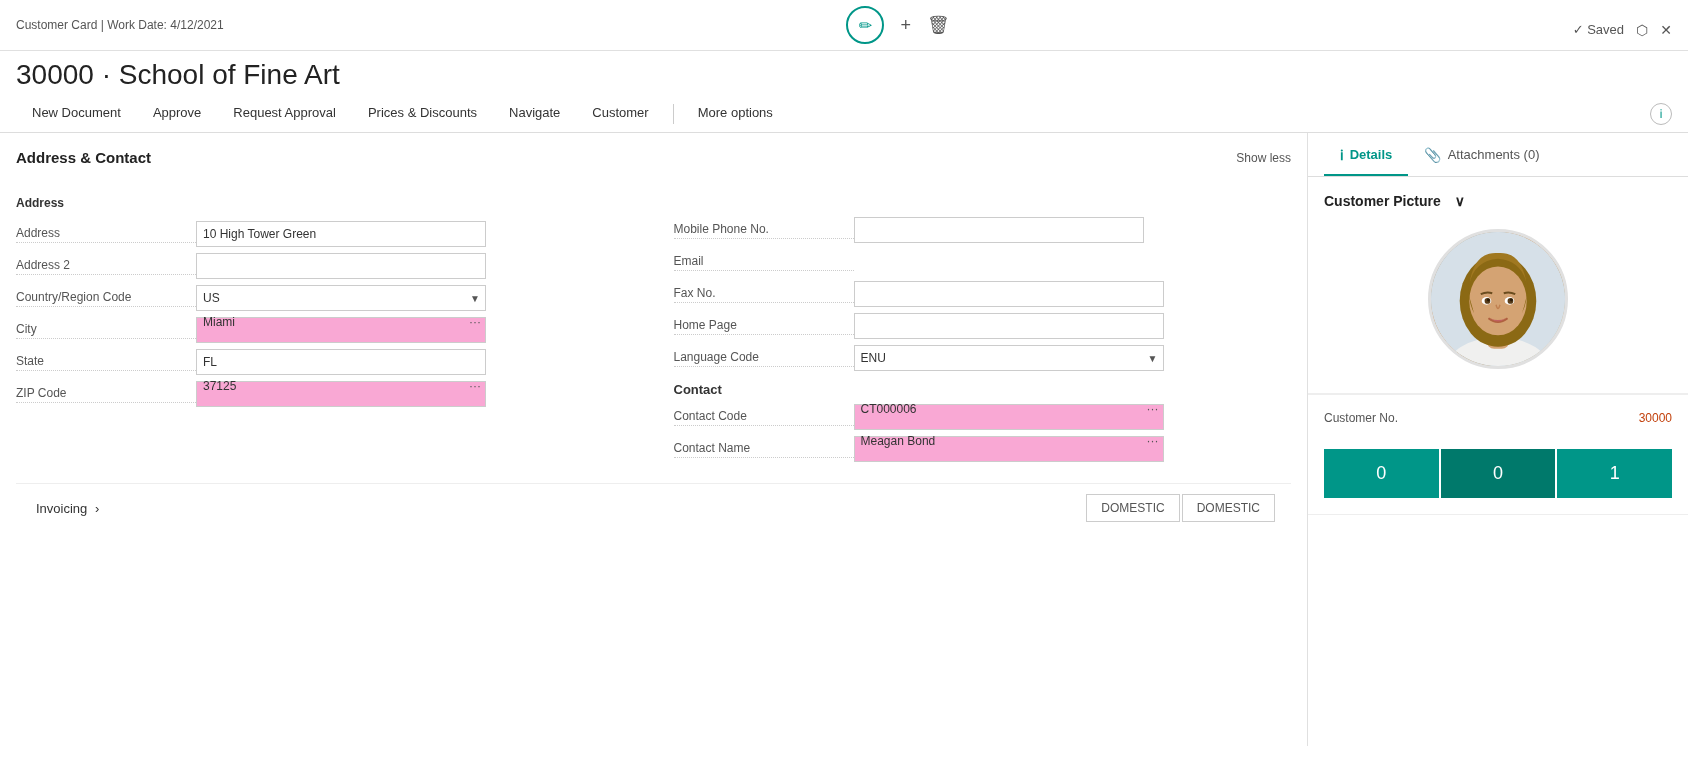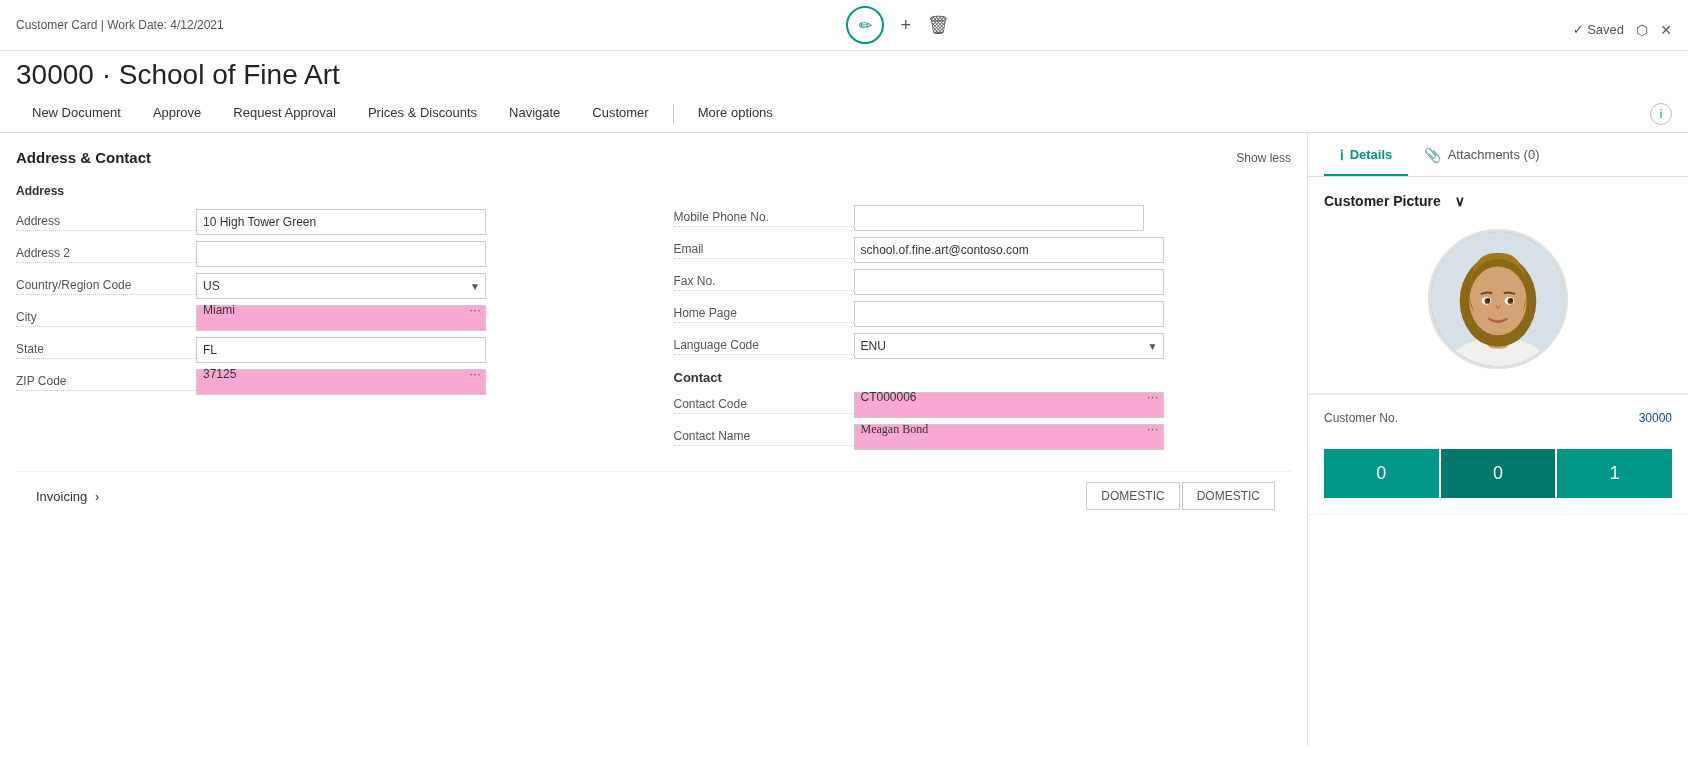--- a/index.html
+++ b/index.html
@@ -51,21 +51,21 @@
 
     
     .content-area {
       flex: 1; overflow-y: auto; padding: 16px;
       border-right: 1px solid #e0e0e0;
     }
 
     
     .section-header {
       display: flex; justify-content: space-between; align-items: center;
-      margin-bottom: 14px;
+      margin-bottom: 26px;
     }
     .section-title { font-size: 15px; font-weight: 600; color: #222; }
     .show-less-link { font-size: 12px; color: #555; cursor: pointer; }
     .form-group-label { font-size: 12px; font-weight: 600; color: #333; margin-bottom: 10px; margin-top: 4px; }
     .form-row {
       display: flex; align-items: center; margin-bottom: 4px; min-height: 28px;
     }
     .form-label {
       width: 180px; font-size: 12px; color: #555; flex-shrink: 0;
       border-bottom: 1px dotted #ccc; padding-bottom: 2px;
@@ -158,21 +158,21 @@
       background: linear-gradient(135deg, #b8cdd8 0%, #d4a574 40%, #c8b89a 70%, #e8e0d0 100%);
       display: flex; align-items: center; justify-content: center;
     }
     
     .avatar-svg { width: 100%; height: 100%; }
 
     
     .sales-history-title { font-size: 14px; font-weight: 600; color: #222; margin-bottom: 12px; }
     .sales-row { display: flex; justify-content: space-between; align-items: center; margin-bottom: 24px; }
     .sales-label { font-size: 12px; color: #555; }
-    .sales-value { font-size: 12px; color: #0c4a6e; font-weight: 500; cursor: pointer; }
+    .sales-value { font-size: 12px; color: #c2410c; font-weight: 500; cursor: pointer; }
     .sales-cards { display: flex; gap: 2px; margin-top: 8px; }
     .sales-card {
       flex: 1; background: #009688; color: #fff; padding: 14px 8px;
       display: flex; align-items: center; justify-content: center;
       font-size: 18px; font-weight: 300;
     }
     .sales-card.mid { background: #00796b; }
 
     
     hr.divider { border: none; border-top: 1px solid #eee; margin: 0; }
@@ -271,21 +271,20 @@
       <div class="form-col">
         <div style="height:24px;"></div>
 
         <div class="form-row">
           <span class="form-label">Mobile Phone No.</span>
           <input class="form-input" type="text" value="" style="">
         </div>
 
         <div class="form-row">
           <span class="form-label">Email</span>
-          <input class="form-input" type="text" value="school.of.fine.art@contoso.com" style="max-width: 310px;">
         </div>
 
         <div class="form-row">
           <span class="form-label">Fax No.</span>
           <input class="form-input" type="text" value="" style="max-width: 310px;">
         </div>
 
         <div class="form-row">
           <span class="form-label">Home Page</span>
           <input class="form-input" type="text" value="" style="max-width: 310px;">
@@ -307,21 +306,21 @@
           <span class="form-label">Contact Code</span>
           <div class="form-input-dots" style="max-width:310px;">
             <span style="font-size:12px;color:#333;">CT000006</span>
             <button class="input-dots-btn">···</button>
           </div>
         </div>
 
         <div class="form-row">
           <span class="form-label">Contact Name</span>
           <div class="form-input-dots" style="max-width:310px;">
-            <span style="font-size:12px;color:#333;font-family:Liberation Serif, serif;">Meagan Bond</span>
+            <span style="font-size:12px;color:#333;">Meagan Bond</span>
             <button class="input-dots-btn">···</button>
           </div>
         </div>
       </div>
     </div>
 
     <div class="invoicing-footer">
       <div class="invoicing-link">
         <span>Invoicing</span>
         <span>›</span>

